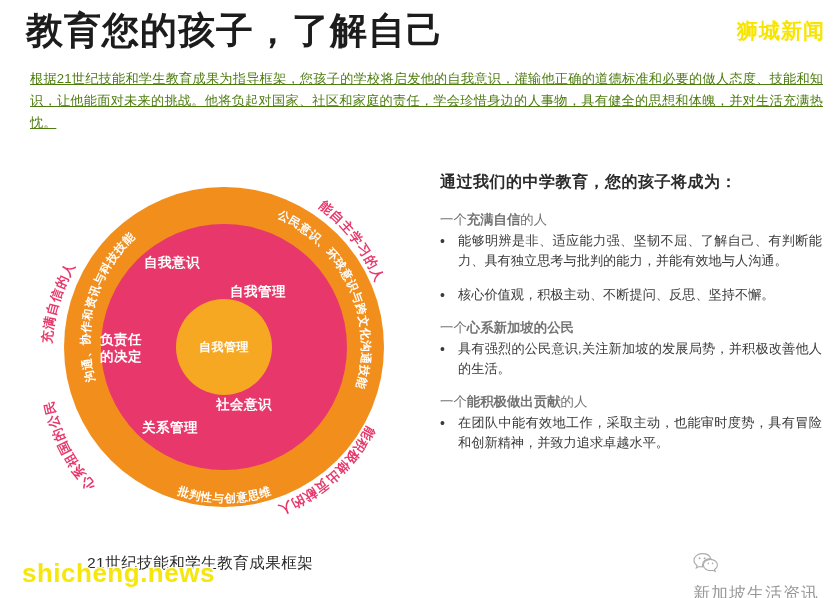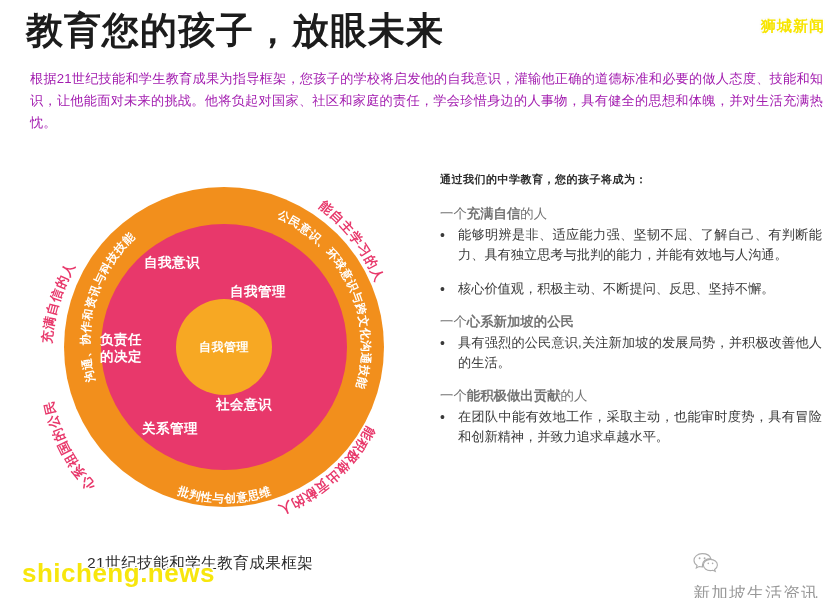--- a/index.html
+++ b/index.html
@@ -24,38 +24,39 @@
     font-size: 37px;
     font-weight: 700;
     letter-spacing: 1px;
     color: #1c1c1c;
     white-space: nowrap;
   }
   #brand-logo {
     position: absolute;
     right: 8px;
     top: 17px;
-    font-size: 15px;
+    font-size: 21px;
     font-weight: 700;
     color: #f7e500;
     letter-spacing: 1px;
     text-shadow:
       -1px -1px 0 #fff,  1px -1px 0 #fff,
       -1px  1px 0 #fff,  1px  1px 0 #fff,
        0 0 2px rgba(0,0,0,.25);
   }
   #intro-paragraph {
     position: absolute;
     left: 30px;
     top: 68px;
     width: 793px;
     font-size: 13.2px;
     line-height: 22px;
-    color: #a21caf;
+    color: #4d7c0f;
     text-align: justify;
+    text-decoration: underline;
   }
 
   
   #diagram {
     position: absolute;
     left: 24px;
     top: 170px;
     width: 400px;
     height: 370px;
   }
@@ -96,21 +97,21 @@
     font-size: 13.5px;
     font-weight: 700;
     letter-spacing: .5px;
     white-space: pre-line;
     line-height: 17px;
     text-align: center;
   }
   #mid-0 { left: 120px; top: 84px; }    
   #mid-1 { left: 206px; top: 113px; }   
   #mid-2 { left: 192px; top: 226px; }   
-  #mid-3 { left: 118px; top: 250px; }   
+  #mid-3 { left: 118px; top: 250px; font-family: Liberation Mono, monospace; }   
   #mid-4 { left: 76px;  top: 161px; }   
 
   
   #diagram svg {
     position: absolute;
     left: 0; top: 0;
     width: 400px;
     height: 370px;
     overflow: visible;
   }
@@ -130,21 +131,21 @@
   }
 
   
   #outcomes {
     position: absolute;
     left: 440px;
     top: 172px;
     width: 382px;
   }
   #outcomes-heading {
-    font-size: 11px;
+    font-size: 16px;
     font-weight: 700;
     color: #2b2b2b;
     margin-bottom: 18px;
     letter-spacing: .5px;
   }
   .outcome-block { margin-bottom: 14px; }
   .outcome-title {
     font-size: 13.4px;
     color: #737373;
     margin-bottom: 2px;
@@ -206,21 +207,21 @@
   #footer-brand-name {
     font-size: 17px;
     color: #5a5a5a;
     letter-spacing: 1px;
   }
   #wechat-icon { display: block; }
 </style>
 </head>
 <body>
 
-<div id="page-title">教育您的孩子，放眼未来</div>
+<div id="page-title">教育您的孩子，了解自己</div>
 <div id="brand-logo">狮城新闻</div>
 <div id="intro-paragraph">根据21世纪技能和学生教育成果为指导框架，您孩子的学校将启发他的自我意识，灌输他正确的道德标准和必要的做人态度、技能和知识，让他能面对未来的挑战。他将负起对国家、社区和家庭的责任，学会珍惜身边的人事物，具有健全的思想和体魄，并对生活充满热忱。</div>
 
 <div id="diagram">
 
   <div id="ring-outer" class="ring"></div>
   <div id="ring-middle" class="ring"></div>
   <div id="ring-core" class="ring"></div>
 
   <div class="core-label">自我管理</div>

